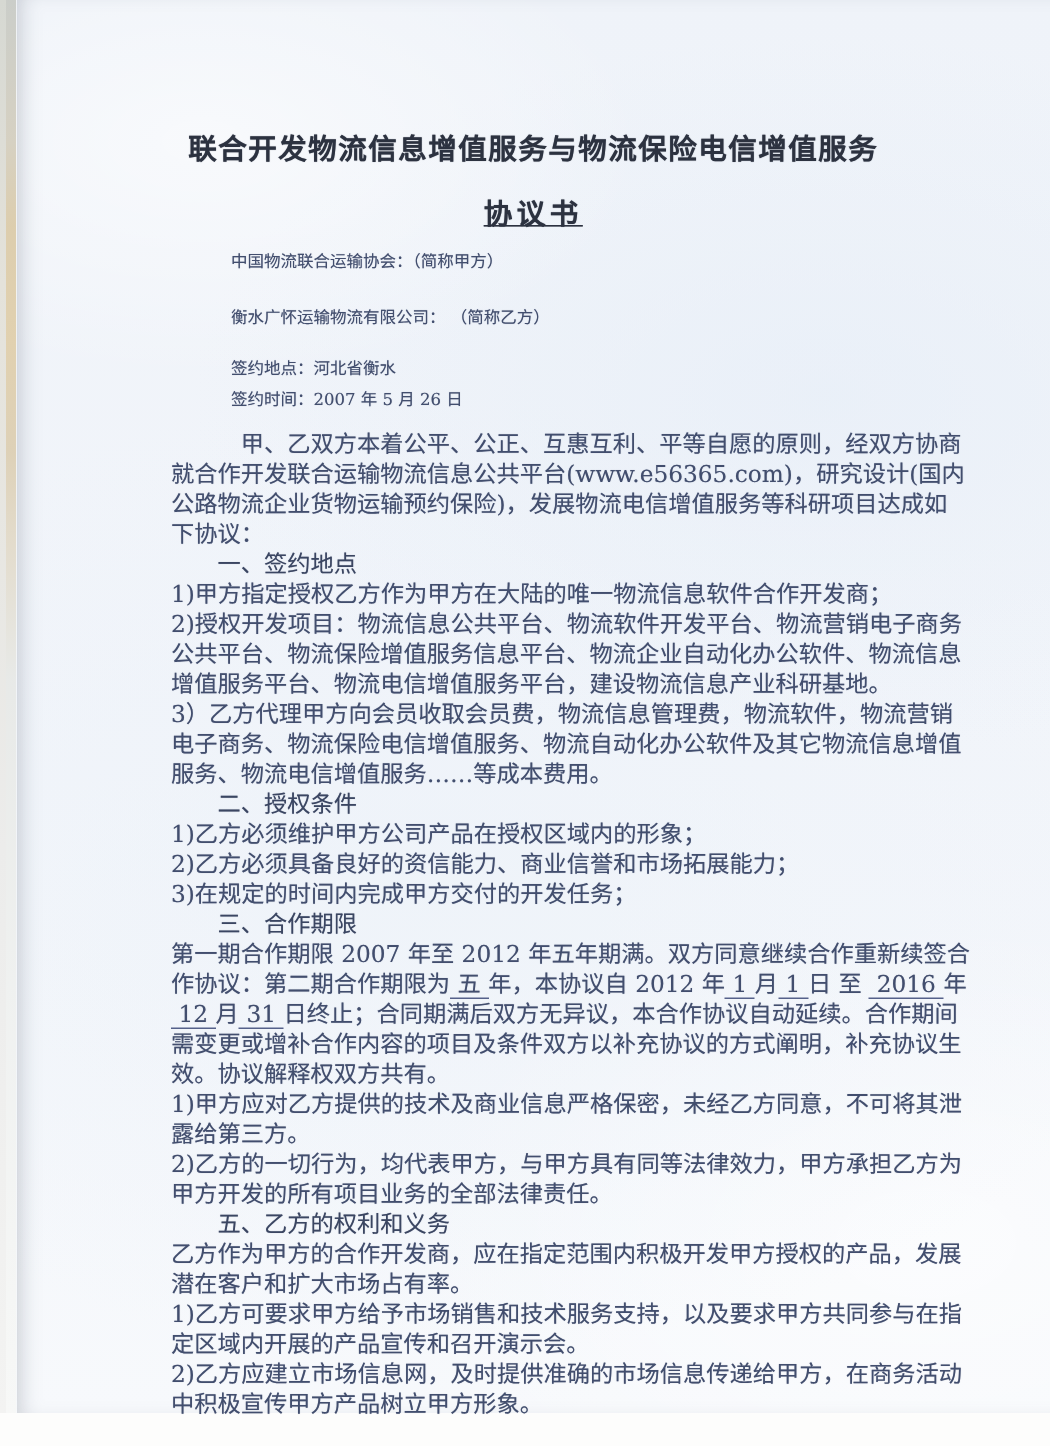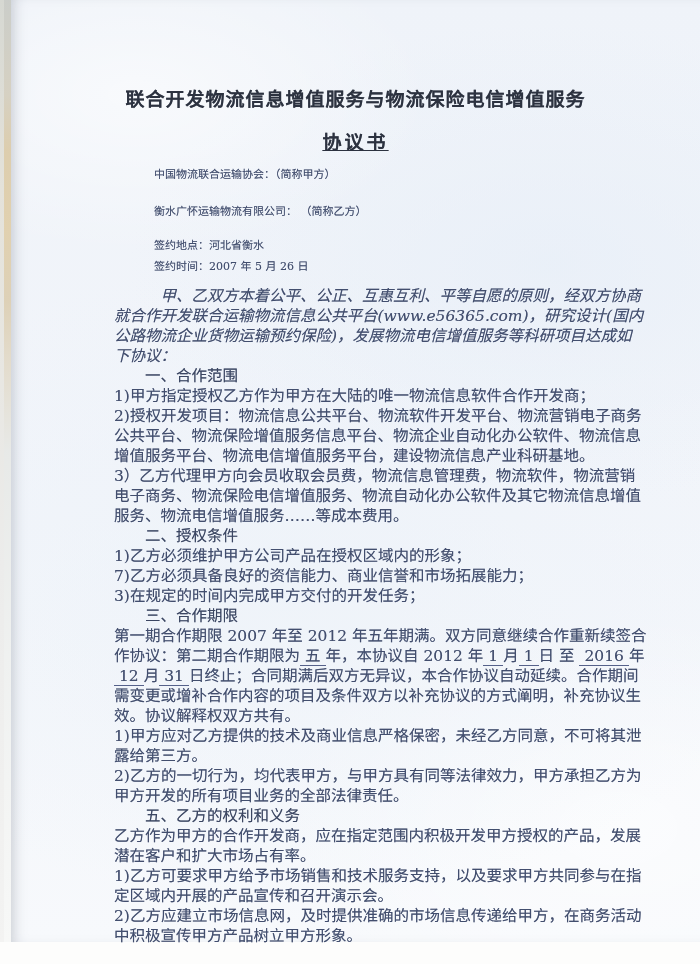--- a/index.html
+++ b/index.html
@@ -58,21 +58,21 @@
     text-shadow: 0 0 .5px rgba(66,78,110,.5);
   }
   .party-b { margin-top: 16px !important; }
   .sign-place { margin-top: 13px !important; }
   .body-text {
     margin: 9px 0 0 103px; width: 533px;
     font-size: 15.5px; line-height: 20px;
     text-shadow: 0 0 .5px rgba(66,78,110,.5);
   }
   .body-text p { margin: 0; }
-  .para-indent { text-indent: 3em; font-style: italic; }
+  .para-indent { text-indent: 3em; }
   .heading { text-indent: 2em; color: #3b4662; }
   .fill {
     border-bottom: 1.4px solid #55618a;
     padding: 0 5px;
   }
 </style>
 </head>
 <body>
 
 <div class="canvas">
@@ -82,27 +82,27 @@
     <h1 class="title">联合开发物流信息增值服务与物流保险电信增值服务</h1>
     <h2 class="subtitle">协议书</h2>
     <div class="parties">
       <p>中国物流联合运输协会：（简称甲方）</p>
       <p class="party-b">衡水广怀运输物流有限公司： （简称乙方）</p>
       <p class="sign-place">签约地点：河北省衡水</p>
       <p>签约时间：2007 年 5 月 26 日</p>
     </div>
     <div class="body-text">
         <p class="para-indent"><span>甲、乙双方本着公平、公正、互惠互利、平等自愿的原则，经双方协商就合作开发联合运输物流信息公共平台(www.e56365.com)，研究设计(国内公路物流企业货物运输预约保险)，发展物流电信增值服务等科研项目达成如下协议：</span></p>
-        <p class="heading"><span>一、合作范围</span></p>
+        <p class="heading"><span>一、签约地点</span></p>
         <p class="para"><span>1)甲方指定授权乙方作为甲方在大陆的唯一物流信息软件合作开发商；</span></p>
         <p class="para"><span>2)授权开发项目：物流信息公共平台、物流软件开发平台、物流营销电子商务公共平台、物流保险增值服务信息平台、物流企业自动化办公软件、物流信息增值服务平台、物流电信增值服务平台，建设物流信息产业科研基地。</span></p>
         <p class="para"><span>3）乙方代理甲方向会员收取会员费，物流信息管理费，物流软件，物流营销电子商务、物流保险电信增值服务、物流自动化办公软件及其它物流信息增值服务、物流电信增值服务……等成本费用。</span></p>
         <p class="heading"><span>二、授权条件</span></p>
         <p class="para"><span>1)乙方必须维护甲方公司产品在授权区域内的形象；</span></p>
-        <p class="para"><span>7)乙方必须具备良好的资信能力、商业信誉和市场拓展能力；</span></p>
+        <p class="para"><span>2)乙方必须具备良好的资信能力、商业信誉和市场拓展能力；</span></p>
         <p class="para"><span>3)在规定的时间内完成甲方交付的开发任务；</span></p>
         <p class="heading"><span>三、合作期限</span></p>
         <p class="para"><span>第一期合作期限 2007 年至 2012 年五年期满。双方同意继续合作重新续签合作协议：第二期合作期限为</span><span class="fill">五</span><span>年，本协议自 2012 年</span><span class="fill">1</span><span>月</span><span class="fill">1</span><span>日 至 </span><span class="fill">2016</span><span>年</span><span class="fill">12</span><span>月</span><span class="fill">31</span><span>日终止；合同期满后双方无异议，本合作协议自动延续。合作期间需变更或增补合作内容的项目及条件双方以补充协议的方式阐明，补充协议生效。协议解释权双方共有。</span></p>
         <p class="para"><span>1)甲方应对乙方提供的技术及商业信息严格保密，未经乙方同意，不可将其泄露给第三方。</span></p>
         <p class="para"><span>2)乙方的一切行为，均代表甲方，与甲方具有同等法律效力，甲方承担乙方为甲方开发的所有项目业务的全部法律责任。</span></p>
         <p class="heading"><span>五、乙方的权利和义务</span></p>
         <p class="para"><span>乙方作为甲方的合作开发商，应在指定范围内积极开发甲方授权的产品，发展潜在客户和扩大市场占有率。</span></p>
         <p class="para"><span>1)乙方可要求甲方给予市场销售和技术服务支持，以及要求甲方共同参与在指定区域内开展的产品宣传和召开演示会。</span></p>
         <p class="para"><span>2)乙方应建立市场信息网，及时提供准确的市场信息传递给甲方，在商务活动中积极宣传甲方产品树立甲方形象。</span></p>
       </div>

